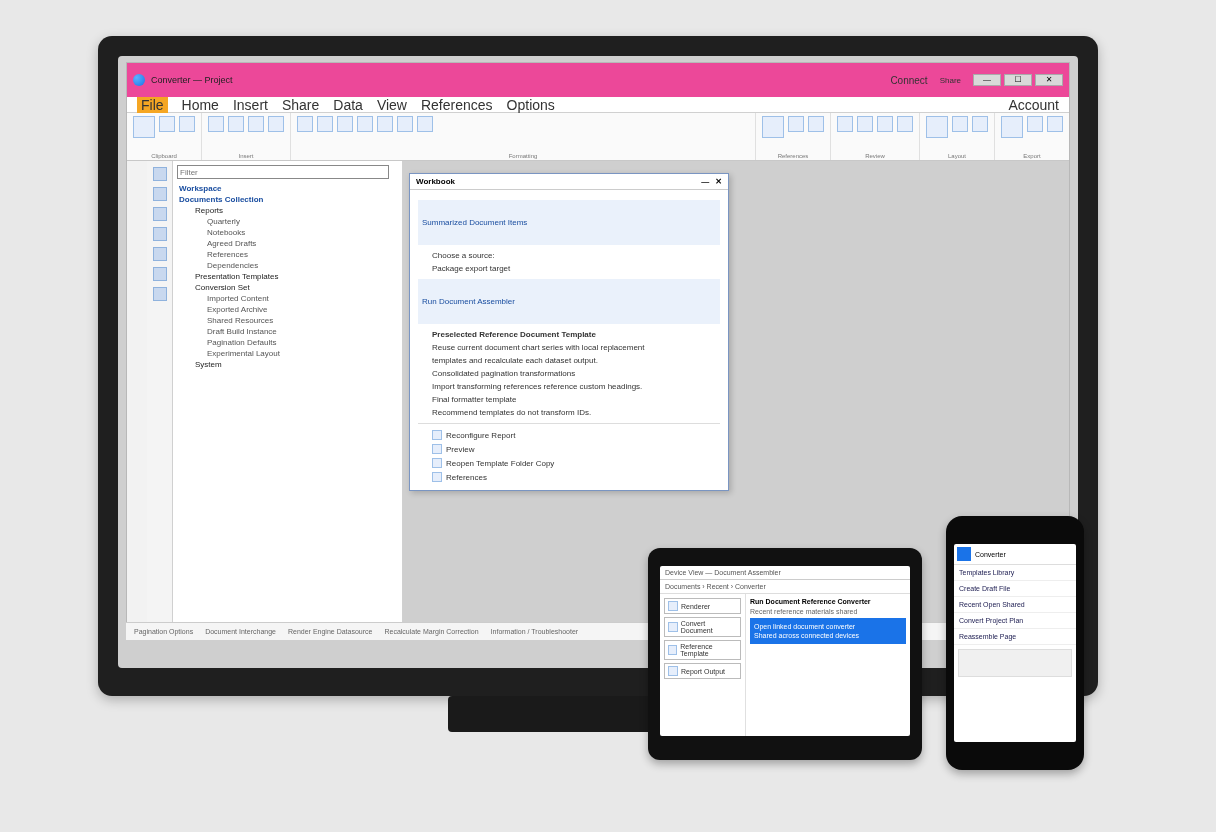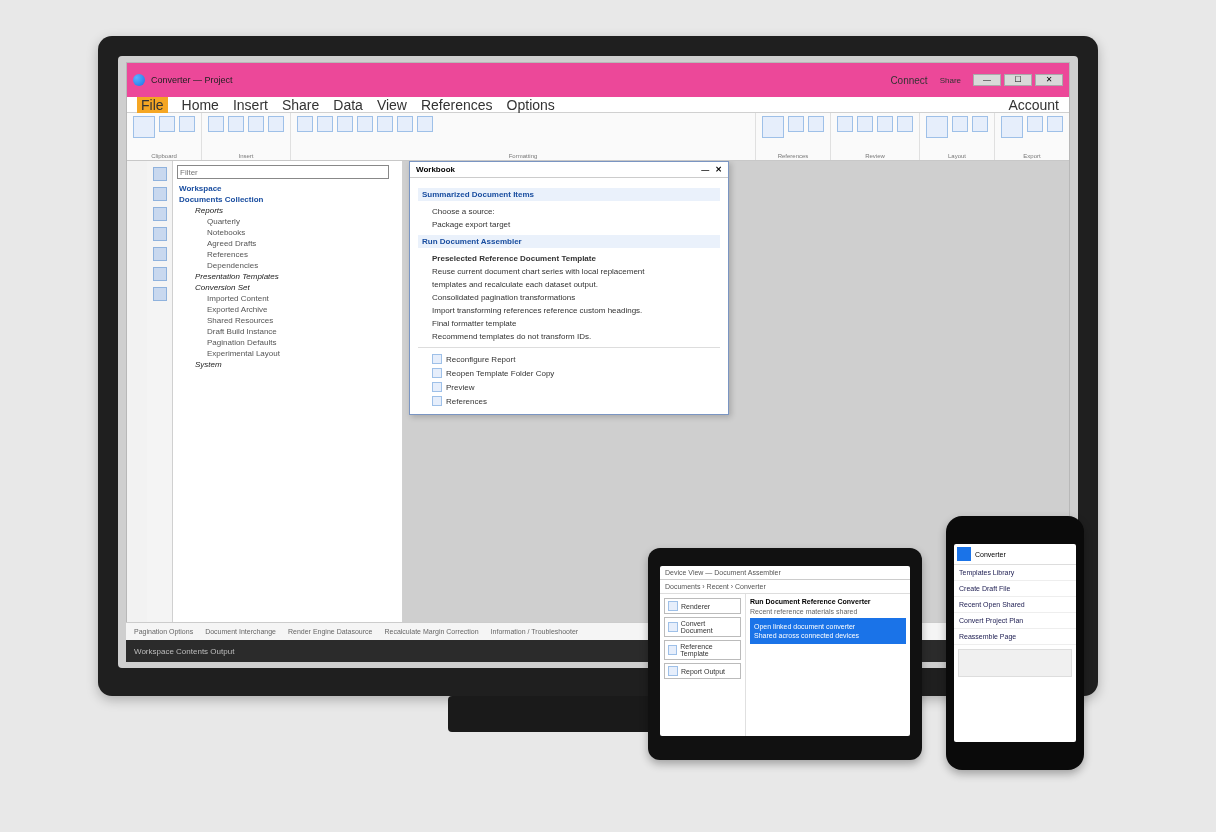--- a/index.html
+++ b/index.html
@@ -32,29 +32,29 @@
   .ricon.big { width:22px; height:22px; }
   .rlabel { font-size: 6px; color:#777; text-align:center; margin-top:auto; padding-bottom:1px; }
 
   .body { flex:1; display:flex; overflow:hidden;margin-left:20px; }
   .leftrail { width: 26px; background:#f4f4f4; border-right:1px solid #d0d0d0; display:flex; flex-direction:column; align-items:center; gap:6px; padding-top:6px; }
   .leftrail .ic { width:14px; height:14px; background:#c8d8ef; border:1px solid #8fb2dd; }
   .tree { width: 230px; background:#fff; border-right:1px solid #d0d0d0; font-size:8px; color:#222; padding:4px 4px; overflow:hidden; }
   .tree .search { width: 96%; height:14px; border:1px solid #888; font-size:8px; padding:0 2px; margin-bottom:4px; }
   .tree .node { padding:1px 0 1px 10px; white-space:nowrap; overflow:hidden; text-overflow:ellipsis; }
   .tree .node.h { font-weight:600; color:#1a4ea0; padding-left:2px; }
-  .tree .node.i1 { padding-left:18px;font-style:italic; }
+  .tree .node.i1 { padding-left:18px; }
   .tree .node.i2 { padding-left:30px; color:#555; }
 
   .canvas { flex:1; background:#cfcfcf; position:relative; }
-  .dialog { position:absolute; left:6px; top:0; width:320px; background:#fff; border:1px solid #7a95c2; box-shadow:2px 2px 6px rgba(0,0,0,.2); font-size:8px; }
+  .dialog { position:absolute; left:6px; top:12px; width:320px; background:#fff; border:1px solid #7a95c2; box-shadow:2px 2px 6px rgba(0,0,0,.2); font-size:8px; }
   .dlg-title { height:16px; background:#fff; border-bottom:1px solid #ccc; display:flex; align-items:center; padding:0 6px; font-weight:600; }
   .dlg-title .dclose { margin-left:auto; }
   .dlg-body { padding:6px 8px; }
-  .dlg-sec { color:#1a4ea0; font-weight:700; background:#eaf1fb; padding:2px 4px; margin:4px 0; }
+  .dlg-sec { color:#1a4ea0; font-weight:400; background:#eaf1fb; padding:18px 4px; margin:4px 0; }
   .dlg-row { padding:2px 2px 2px 14px; color:#333; display:flex; gap:4px; align-items:center;text-align:center; }
   .dlg-row .ic { width:10px; height:10px; background:#e6eefb; border:1px solid #9ec0e8; }
   .dlg-sep { border-top:1px solid #ddd; margin:4px 0; }
 
   .statusbar { height:22px; position:absolute; left:8px; right:8px; bottom:6px; background:#2b2b2b; color:#bdbdbd; font-size:8px; display:flex; align-items:center; padding:0 8px; }
   .statusbar .sp { margin-left:auto; }
   .bottom-strip { position:absolute; left:8px; right:8px; bottom:28px; height:18px; background:#f5f5f5; border-top:1px solid #ccc; font-size:7px; color:#666; display:flex; align-items:center; padding:0 8px; gap:12px; }
 
   
   .tablet { position:absolute; left:648px; top:548px; width:274px; height:212px; background:#111; border-radius:12px; padding:18px 12px 24px 12px; box-shadow:0 4px 8px rgba(0,0,0,.3); }
@@ -229,49 +229,45 @@
                     <div class="dlg-row">Recommend templates do not transform IDs.</div>
                   </div>
                 <div class="dlg-sep"></div>
                 <div id="dlg-actions">
                     <div class="dlg-row">
                       <span class="ic"></span>
                       <span>Reconfigure Report</span>
                     </div>
                     <div class="dlg-row">
                       <span class="ic"></span>
-                      <span>Reopen Template Folder Copy</span>
+                      <span>Preview</span>
                     </div>
                     <div class="dlg-row">
                       <span class="ic"></span>
-                      <span>Preview</span>
+                      <span>Reopen Template Folder Copy</span>
                     </div>
                     <div class="dlg-row">
                       <span class="ic"></span>
                       <span>References</span>
                     </div>
                   </div>
               </div>
             </div>
           </div>
         </div>
       </div>
 
       <div class="bottom-strip">
         <span>Pagination Options</span>
         <span>Document Interchange</span>
         <span>Render Engine Datasource</span>
         <span>Recalculate Margin Correction</span>
         <span>Information / Troubleshooter</span>
       </div>
 
-      <div class="statusbar">
-        <span>Workspace Contents Output</span>
-        <span class="sp">Ready</span>
-      </div>
     </div>
   </div>
   <div class="monitor-stand"></div>
 
   <div class="tablet">
     <div class="tscreen">
       <div class="thdr">Device View — Document Assembler</div>
       <div class="thdr" style="border-bottom:1px solid #ddd;">Documents › Recent › Converter</div>
       <div class="tbody">
         <div class="tside" id="tside">

